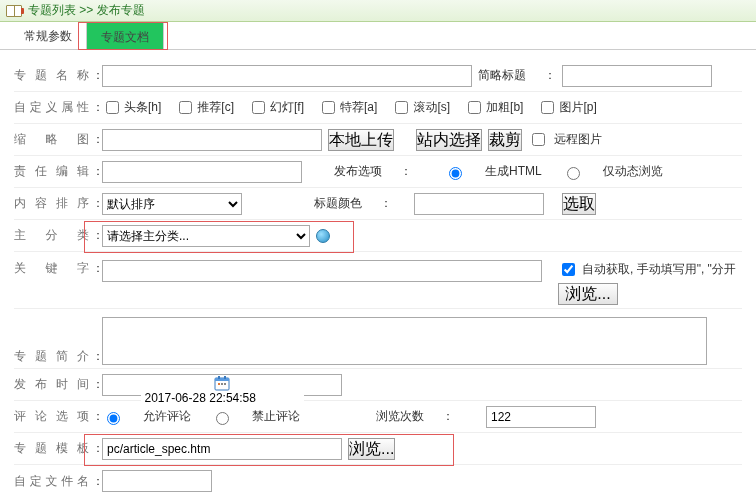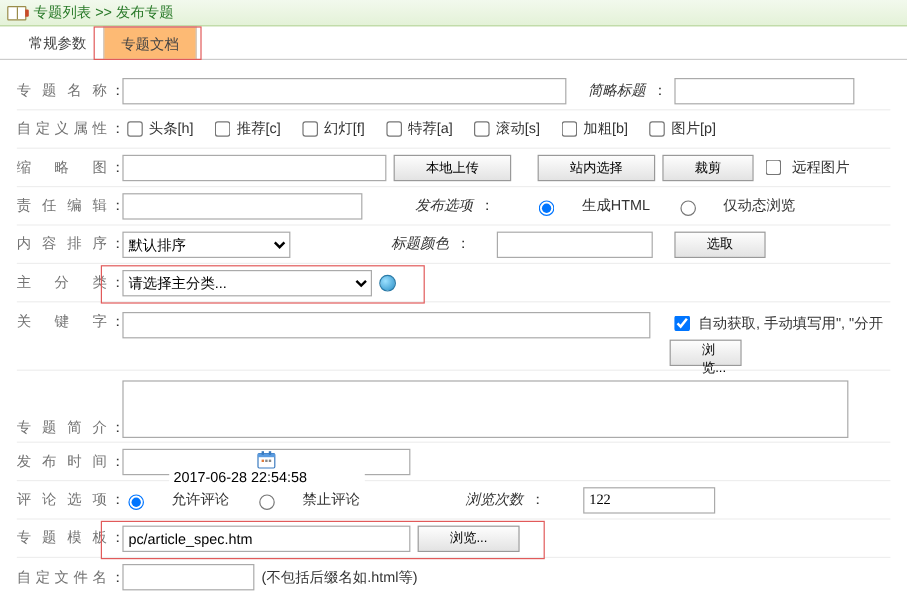--- a/index.html
+++ b/index.html
@@ -42,21 +42,21 @@
     height: 28px;
     padding-left: 10px;
   }
   .tab {
     padding: 6px 14px 0 14px;
     height: 28px;
     color: #444;
     cursor: pointer;
   }
   .tab.active {
-    background: #fdba74;
+    background: #22c55e;
     border: 1px solid #ccc;
     border-bottom: 1px solid #e4f2d8;
     margin-bottom: -1px;
   }
   .form {
     padding: 10px 14px 0 14px;
   }
   .row {
     display: flex;
     align-items: center;
@@ -93,27 +93,27 @@
   textarea {
     border: 1px solid #aaa;
     font-family: inherit;
     font-size: 12px;
     resize: none;
   }
   .btn {
     height: 22px;
     border: 1px solid #999;
     background: linear-gradient(#fdfdfd, #e3e3e3);
-    padding: 0 26px;
-    font-size: 11px;
+    padding: 0 0;
+    font-size: 16px;
     cursor: pointer;
   }
   .chk-item { display: inline-flex; align-items: center; gap: 2px; margin-right: 8px; }
   .radio-item { display: inline-flex; align-items: center; gap: 20px; margin-right: 14px; }
-  .sublabel { width: 60px; text-align: right; color: #333; font-style: italic; }
+  .sublabel { width: 60px; text-align: left; color: #333; }
   .red-box { position: absolute; border: 1px solid #e15a5a; pointer-events: none; }
   .date-group {
     display: flex; align-items: center; height: 22px;
     border: 1px solid #aaa; width: 240px; background: #fff; flex-direction: column;
   }
   .cal-icon {
     width: 20px; height: 20px; margin: 0 2px;
     display: flex; align-items: center; justify-content: center;
   }
   .cal-icon svg { width: 16px; height: 16px; }
@@ -300,36 +300,35 @@
         <input type="radio" name="cmt" checked="" style="">
         <span>允许评论</span>
       </label>
       <label class="radio-item">
         <input type="radio" name="cmt" style="">
         <span>禁止评论</span>
       </label>
       <span style="width:50px"></span>
       <span class="sublabel">浏览次数</span>：
       <span style="width:20px"></span>
-      <input type="text" style="width: 110px; font-family: Liberation Serif, serif;" value="122">
+      <input type="text" style="width: 110px;" value="122">
     </div>
   </div>
 
   <div class="row" style="position:relative">
     <span class="lbl">专题模板</span>
       <span class="lbl-colon">：</span>
     <div class="cell">
       <input type="text" style="width: 240px;" value="pc/article_spec.htm">
       <button class="btn">浏览...</button>
     </div>
     <div class="red-box" style="left:70px; top:1px; width:370px; height:32px"></div>
   </div>
 
   <div class="row noborder">
     <span class="lbl">自定文件名</span>
       <span class="lbl-colon">：</span>
     <div class="cell">
       <input type="text" style="width: 110px;">
-      <span>(不包括后缀名如.html等)</span>
     </div>
   </div>
 
 </div>
 
 </body></html>

